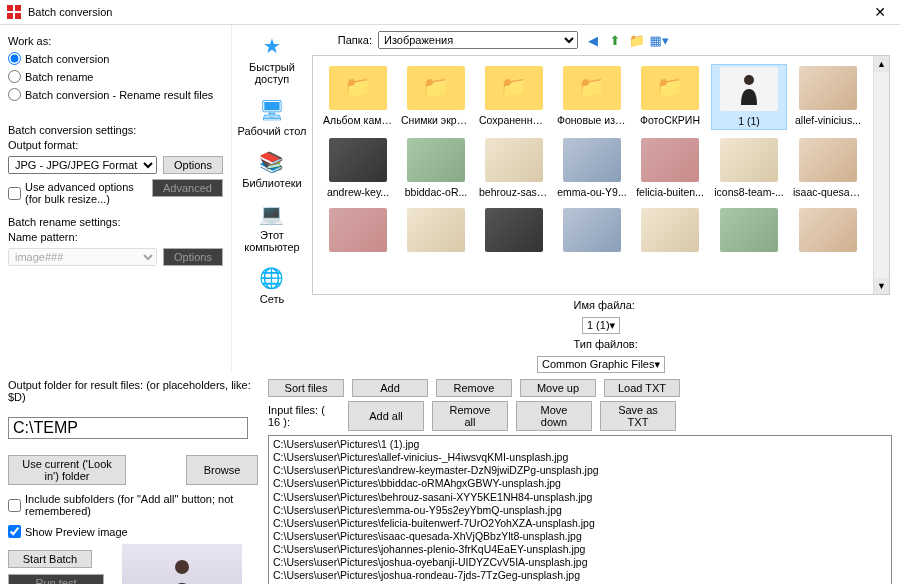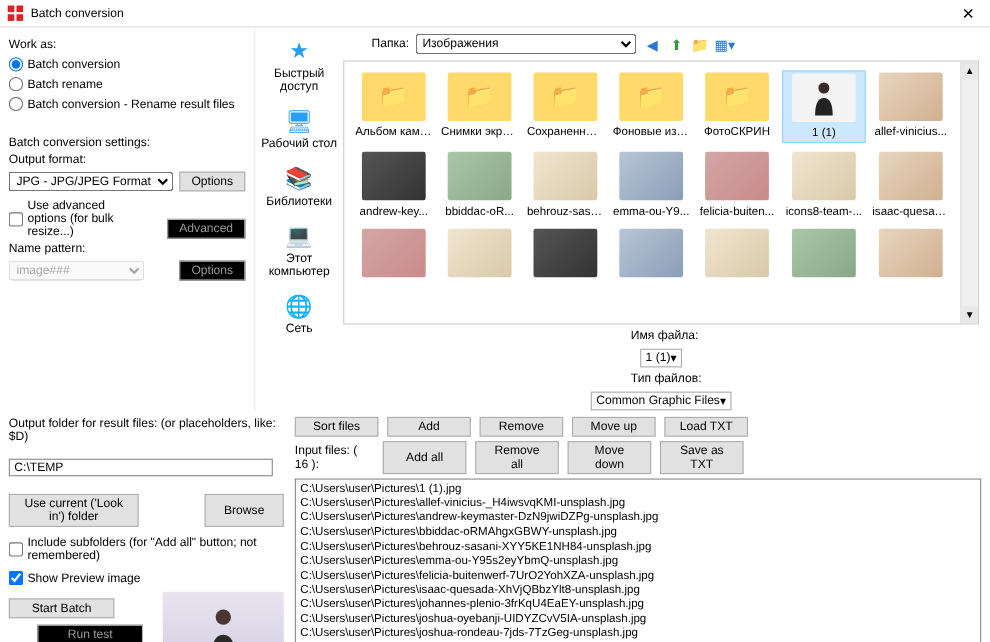--- a/index.html
+++ b/index.html
@@ -6,24 +6,24 @@
 body { font-family: "Segoe UI", Tahoma, sans-serif; font-size: 11px; background: #fff; width: 900px; height: 584px; overflow: hidden; }
 .titlebar { display: flex; align-items: center; padding: 4px 6px; border-bottom: 1px solid #ddd; }
 .titlebar .icon { width: 16px; height: 16px; margin-right: 6px; }
 .titlebar .title { flex: 1; }
 .titlebar .close { font-size: 14px; padding: 0 8px; cursor: pointer; }
 .main { display: flex; height: 348px; }
 .left-panel { width: 260px; padding: 6px 8px; display: flex; flex-direction: column; gap: 3px; }
 .left-panel .section-label { margin-top: 4px; }
 .radio-row, .check-row { display: flex; align-items: center; gap: 4px; margin-top: 2px; }
 .radio-row input, .check-row input { margin: 0; }
-.field-row { display: flex; align-items: flex-end; gap: 6px; margin-top: 2px; }
+.field-row { display: flex; align-items: flex-start; gap: 6px; margin-top: 2px; }
 .field-row select, .field-row input { flex: 1; font-size: 11px; padding: 1px 2px; }
 .field-row button, .btn { font-size: 11px; padding: 2px 10px; background: #e1e1e1; border: 1px solid #adadad; cursor: pointer; }
-.btn:disabled { color: #999; background: #000000; margin-left: 26px; }
+.btn:disabled { color: #999; background: #404040; }
 .nav-panel { width: 110px; padding: 8px 0; display: flex; flex-direction: column; align-items: center; gap: 12px; border-left: 1px solid #eee; }
 .nav-item { display: flex; flex-direction: column; align-items: center; gap: 2px; cursor: pointer; text-align: center; font-size: 11px; }
 .nav-item .nicon { width: 32px; height: 26px; display: flex; align-items: center; justify-content: center; font-size: 20px; }
 .browser-panel { flex: 1; display: flex; flex-direction: column; }
 .folder-bar { display: flex; align-items: center; gap: 6px; padding: 6px 10px; }
 .folder-bar .lbl { width: 50px; text-align: right; }
 .folder-bar select { width: 200px; font-size: 11px; padding: 1px; }
 .folder-bar .tbicons { display: flex; gap: 4px; }
 .folder-bar .tbicon { width: 18px; height: 18px; display: flex; align-items: center; justify-content: center; font-size: 13px; cursor: pointer; }
 .thumb-area { flex: 1; border: 1px solid #ccc; margin: 0 10px 0 0; overflow: hidden; position: relative; background: #fff; }
@@ -40,21 +40,21 @@
 .thumb .img.photo5 { background: linear-gradient(135deg, #555, #333); color:#fff; }
 .thumb .img.photo6 { background: linear-gradient(135deg, #e8d5c0, #d0b090); }
 .thumb .img.sel { background: #f4f4f4; }
 .thumb .caption { width: 70px; white-space: nowrap; overflow: hidden; text-overflow: ellipsis; }
 .file-fields { padding: 4px 10px 0 0; display: flex; flex-direction: column; gap: 4px; }
 .ff-row { display: flex; align-items: center; gap: 6px; flex-direction: column; }
 .ff-row .lbl { width: 95px; text-align: left; padding-left: 20px; }
 .ff-row select, .ff-row .combo { flex: 1; font-size: 11px; padding: 1px 4px; border: 1px solid #aaa; background: #fff; }
 .bottom { padding: 6px 8px; display: flex; flex-direction: column; gap: 4px; }
 .output-row { display: flex; flex-direction: column; gap: 14px; }
-.output-row input { width: 240px; font-size: 11px; padding: 1px 4px; border: 1px solid #888; }
+.output-row input { width: 240px; font-size: 16px; padding: 1px 4px; border: 1px solid #888; }
 .twobtn { display: flex; gap: 6px; margin-top: 2px; }
 .twobtn .btn { flex: none; }
 .btn-wide { width: 118px; }
 .lower { display: flex; gap: 10px; }
 .lower-left { width: 250px; display: flex; flex-direction: column; gap: 6px; }
 .action-col { display: flex; flex-direction: column; gap: 6px; align-items: flex-start; margin-top: 6px; }
 .preview { width: 120px; height: 78px; background: linear-gradient(#e8e4f0, #d0cce0); margin-left: 8px; display: flex; align-items: center; justify-content: center; font-size: 28px; }
 .lower-right { flex: 1; display: flex; flex-direction: column; gap: 4px; }
 .toolbar-row { display: flex; gap: 8px; }
 .toolbar-row .btn { width: 76px; }
@@ -100,20 +100,21 @@
       <button class="btn">Options</button>
     </div>
     <div class="field-row">
       <label class="check-row" style="flex:1">
           <input type="checkbox" style="">
           <span>Use advanced options (for bulk resize...)</span>
         </label>
       <button class="btn" disabled="">Advanced</button>
     </div>
 
+    <div class="section-label" style="margin-top:8px">Batch rename settings:</div>
     <div>Name pattern:</div>
     <div class="field-row">
       <select disabled=""><option>image###</option></select>
       <button class="btn" disabled="">Options</button>
     </div>
   </div>
 
   <div class="nav-panel" id="nav-panel">
       <div class="nav-item">
         <div class="nicon" style="color:#2a9df4">★</div>
@@ -273,21 +274,21 @@
       <label class="check-row">
           <input type="checkbox" style="">
           <span>Include subfolders (for "Add all" button; not remembered)</span>
         </label>
       <label class="check-row">
           <input type="checkbox" checked="" style="">
           <span>Show Preview image</span>
         </label>
       <div style="display:flex;gap:10px">
         <div class="action-col">
-          <button class="btn" style="width:96px">Start Batch</button>
+          <button class="btn" style="width:84px">Start Batch</button>
           <button class="btn" style="width:96px" disabled="">Run test rename</button>
           <button class="btn" style="width:96px">Cancel</button>
         </div>
         <div class="preview">
           <svg width="40" height="60" viewBox="0 0 40 60">
               <circle cx="20" cy="14" r="7" fill="#4a3530"></circle>
               <path d="M8 58 Q8 30 20 30 Q32 30 32 58 Z" fill="#2a2a2a"></path>
             </svg>
         </div>
       </div>

